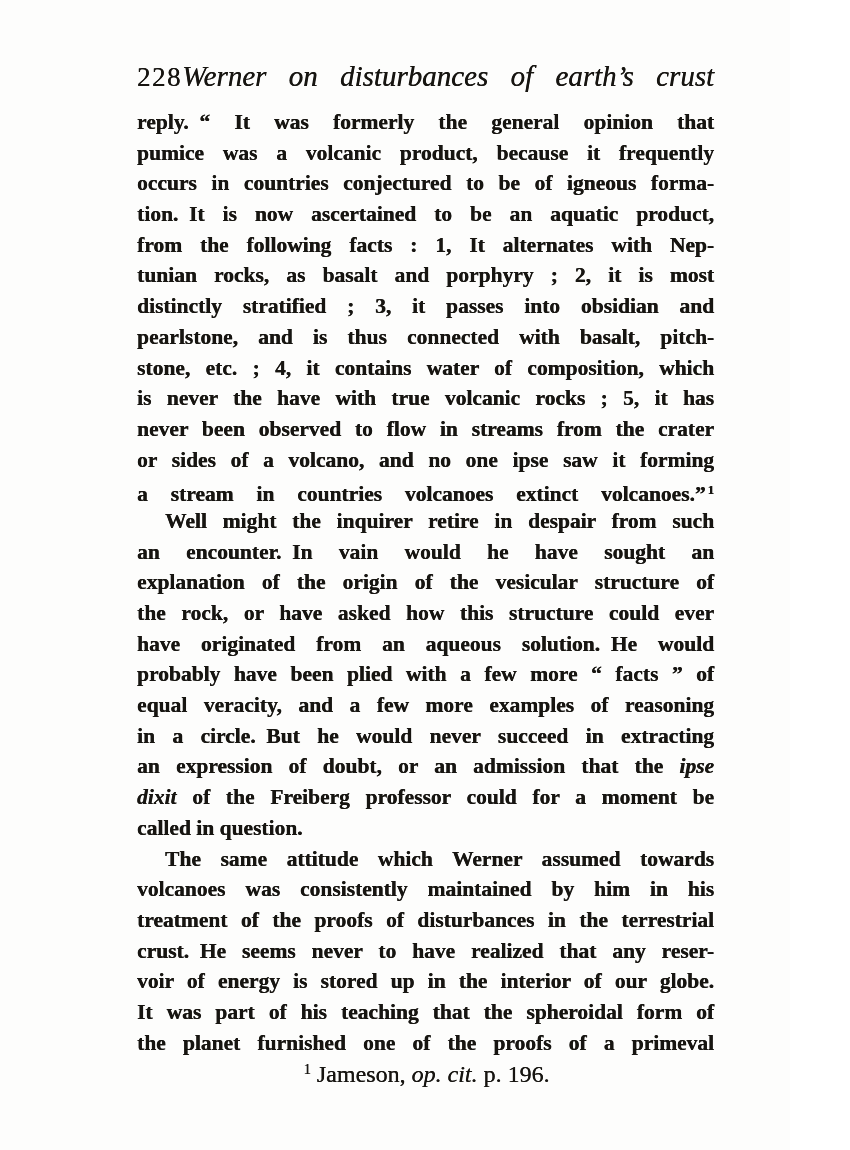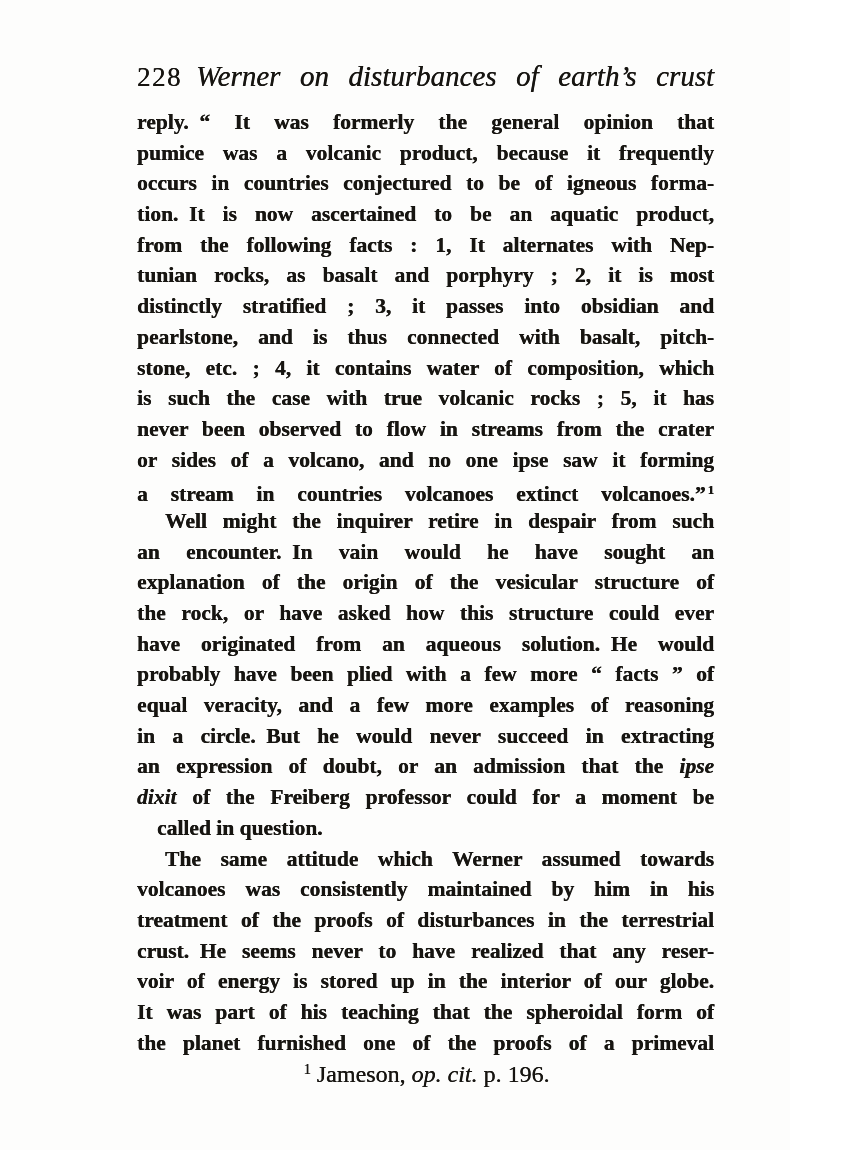--- a/index.html
+++ b/index.html
@@ -13,38 +13,38 @@
     text-shadow:0.35px 0 0 currentColor; 
   }
   .running-header{
     position:absolute;left:137px;top:60px;width:577px;
     display:flex;align-items:baseline;
   }
   .page-number{
     font-size:27px;letter-spacing:1.5px;
   }
   .running-title{
-    flex:1;margin-left:14px;
+    flex:1;
     font-style:italic;
     font-size:29px;
     text-align:justify;
     text-align-last:justify;
   }
   .page-body{
     position:absolute;left:137px;top:107px;width:577px;
     font-size:21.5px;
   }
   .para{margin:0;font-weight:bold;}
   .line{
     height:30.7px;line-height:30.7px;
     text-align:justify;text-align-last:justify;
     overflow:visible;white-space:normal;
   }
   .line.indent{text-indent:28px;}
-  .line.no-just{text-align:right;text-align-last:left;margin-left:20px;}
+  .line.no-just{text-align:right;text-align-last:left;}
   .it{font-style:italic;}
   .sup{font-size:60%;vertical-align:0.55em;margin-left:2px;}
   .footnote{
     position:absolute;left:137px;top:1056px;width:577px;
     text-align:center;
     font-size:24px;line-height:26px;
   }
 </style>
 </head>
 <body>
@@ -60,21 +60,21 @@
       <div class="para">
         <div class="line"><span>reply. “ It was formerly the general opinion that</span></div>
         <div class="line"><span>pumice was a volcanic product, because it frequently</span></div>
         <div class="line"><span>occurs in countries conjectured to be of igneous forma-</span></div>
         <div class="line"><span>tion. It is now ascertained to be an aquatic product,</span></div>
         <div class="line"><span>from the following facts : 1, It alternates with Nep-</span></div>
         <div class="line"><span>tunian rocks, as basalt and porphyry ; 2, it is most</span></div>
         <div class="line"><span>distinctly stratified ; 3, it passes into obsidian and</span></div>
         <div class="line"><span>pearlstone, and is thus connected with basalt, pitch-</span></div>
         <div class="line"><span>stone, etc. ; 4, it contains water of composition, which</span></div>
-        <div class="line"><span>is such the case with true volcanic rocks ; 5, it has</span></div>
+        <div class="line"><span>is never the have with true volcanic rocks ; 5, it has</span></div>
         <div class="line"><span>never been observed to flow in streams from the crater</span></div>
         <div class="line"><span>or sides of a volcano, and no one ipse saw it forming</span></div>
         <div class="line"><span>a stream in countries volcanoes extinct volcanoes.”</span><span class="sup">1</span></div>
       </div>
       <div class="para">
         <div class="line indent"><span>Well might the inquirer retire in despair from such</span></div>
         <div class="line"><span>an encounter. In vain would he have sought an</span></div>
         <div class="line"><span>explanation of the origin of the vesicular structure of</span></div>
         <div class="line"><span>the rock, or have asked how this structure could ever</span></div>
         <div class="line"><span>have originated from an aqueous solution. He would</span></div>

